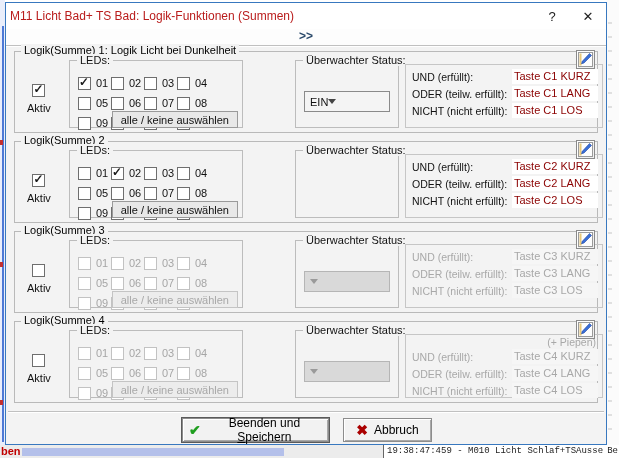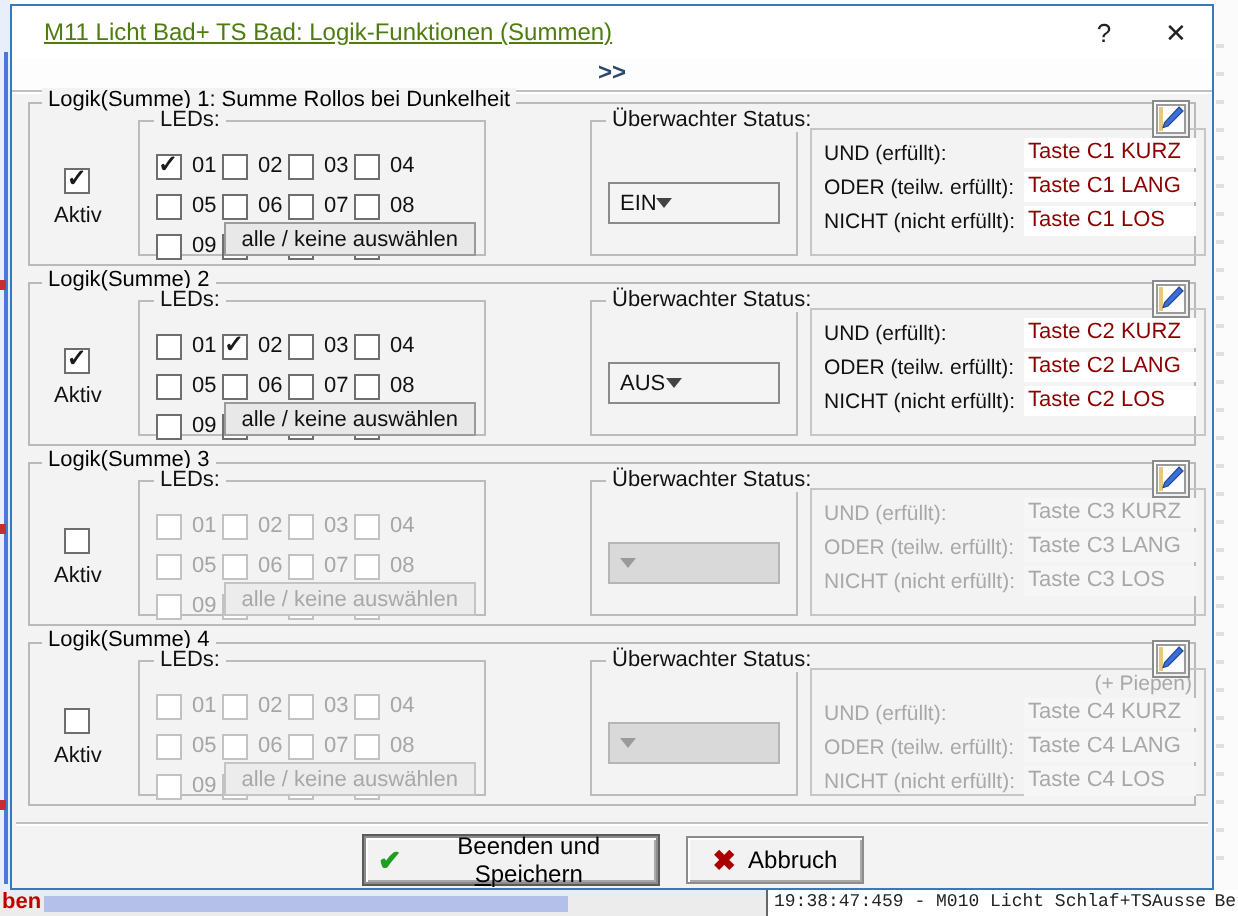--- a/index.html
+++ b/index.html
@@ -24,21 +24,21 @@
   .sel-band { position:absolute; left:22px; top:3px; width:262px; height:8px; background:#b4c0ea; }
   .log-panel { position:absolute; left:383px; top:0; right:0; height:13px; background:#ffffff; border-left:1px solid #666; }
   .log-text { position:absolute; left:3px; top:1px; font-family:"Liberation Mono", monospace; font-size:9px; white-space:nowrap; color:#222; }
   .log-tail { position:absolute; right:1px; top:1px; font-family:"Liberation Mono", monospace; font-size:9px; color:#222; background:#fff; padding-left:2px; }
 
   
   .dialog { position:absolute; left:5px; top:2px; width:602px; height:443px;
     background:#f3f3f3; border:1px solid #3878bf; }
 
   .titlebar { position:absolute; left:0; top:0; right:0; height:26px; background:#fff; display:flex; align-items:center; }
-  .title { flex:1; padding-left:16px; font-size:12px; color:#4d7c0f; white-space:nowrap;text-decoration:underline; }
+  .title { flex:1; padding-left:4px; font-size:12px; color:#b91c1c; white-space:nowrap; }
   .tb-btn { width:36px; height:26px; display:flex; align-items:center; justify-content:center;
     font-size:13px; color:#222; cursor:default; background:#fff; border:none; font-family:inherit; }
 
   .expander { position:absolute; left:0; top:26px; right:0; height:16px; background:#fdfdfd;
     text-align:center; font-size:12px; font-weight:bold; color:#2b4a6b; line-height:14px;
     box-shadow:0 1px 0 #c0c0c0, 0 2px 0 #ffffff; cursor:default; }
 
   
   .group { position:absolute; left:8px; right:8px; height:82px; border:1px solid #b9b9b9; }
   .g1 { top:48px; } .g2 { top:138px; } .g3 { top:228px; } .g4 { top:318px; }
@@ -118,21 +118,21 @@
 
   <div class="titlebar">
     <span class="title">M11 Licht Bad+ TS Bad: Logik-Funktionen (Summen)</span>
     <button class="tb-btn">?</button>
     <button class="tb-btn">✕</button>
   </div>
 
   <div class="expander">&gt;&gt;</div>
 
   <div class="group g1">
-    <span class="group-title">Logik(Summe) 1: Summe Rollos bei Dunkelheit</span>
+    <span class="group-title">Logik(Summe) 1: Logik Licht bei Dunkelheit</span>
     <label class="aktiv">
       <span class="cb checked"></span>
       <span>Aktiv</span>
     </label>
     <div class="fbox leds-box">
       <span class="fbox-title">LEDs:</span>
       <div class="led-grid">
   <span class="led-cell">
     <span class="cb checked"></span>
     <span>01</span>
@@ -296,24 +296,20 @@
 
   <span class="led-cell">
     <span class="cb"></span>
     <span>12</span>
   </span>
 </div>
       <button class="sel-btn">alle / keine auswählen</button>
     </div>
     <div class="fbox status-box">
       <span class="fbox-title">Überwachter Status:</span>
-      <div class="combo">
-        <span>AUS</span>
-        <span class="chev"></span>
-      </div>
     </div>
     <div class="rows-box">
       <span class="note"></span>
       <div class="rows-list">
   <div class="srow">
     <span class="srow-label">UND (erfüllt):</span>
     <span class="srow-value">Taste C2 KURZ</span>
   </div>
 
   <div class="srow">

